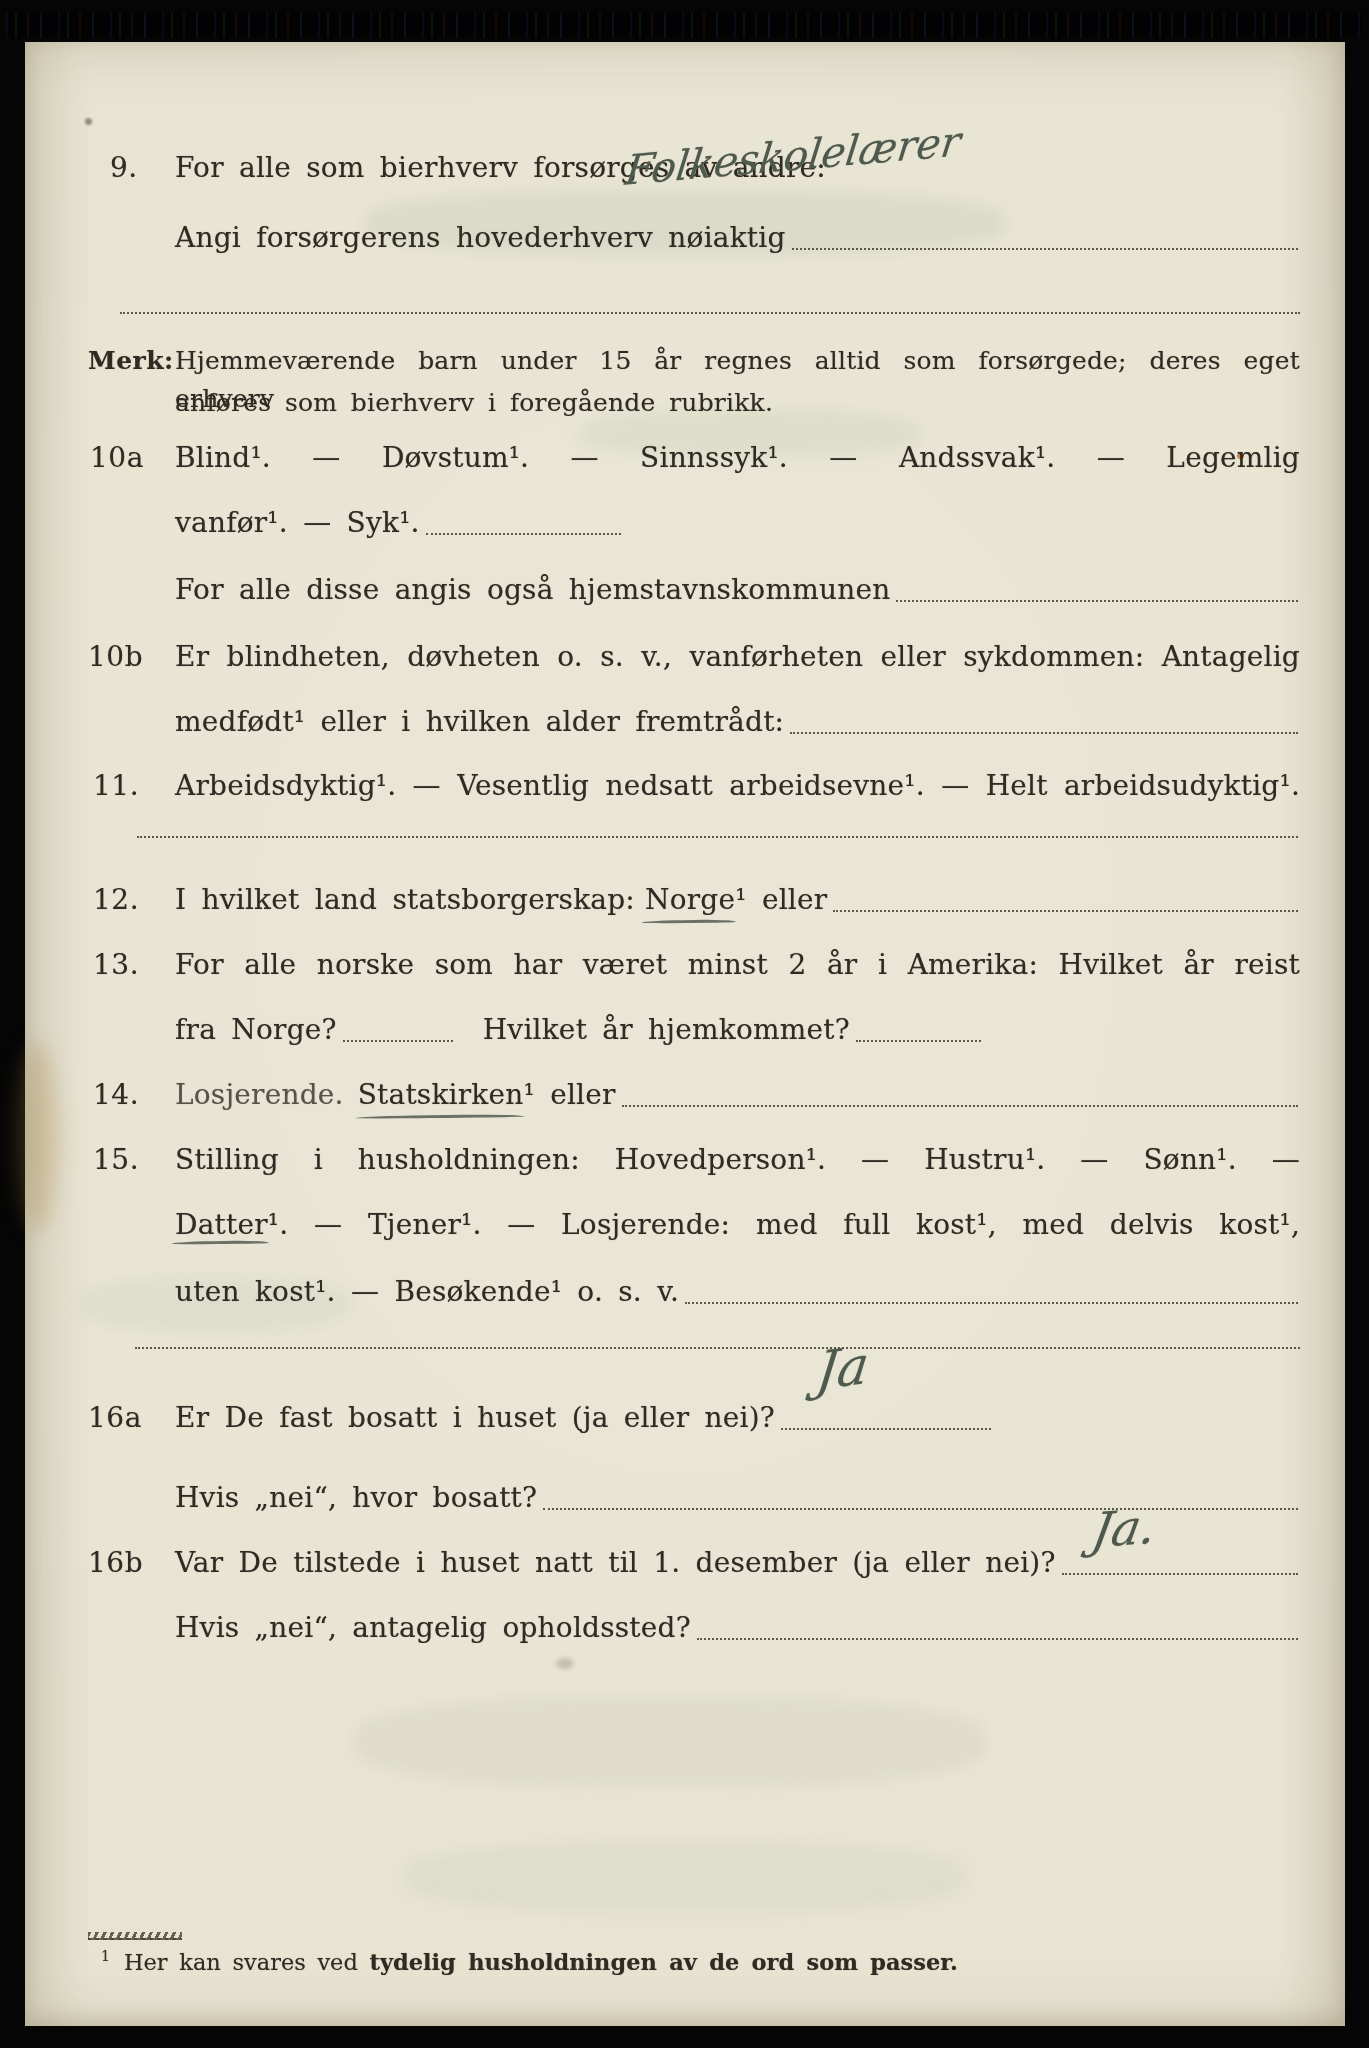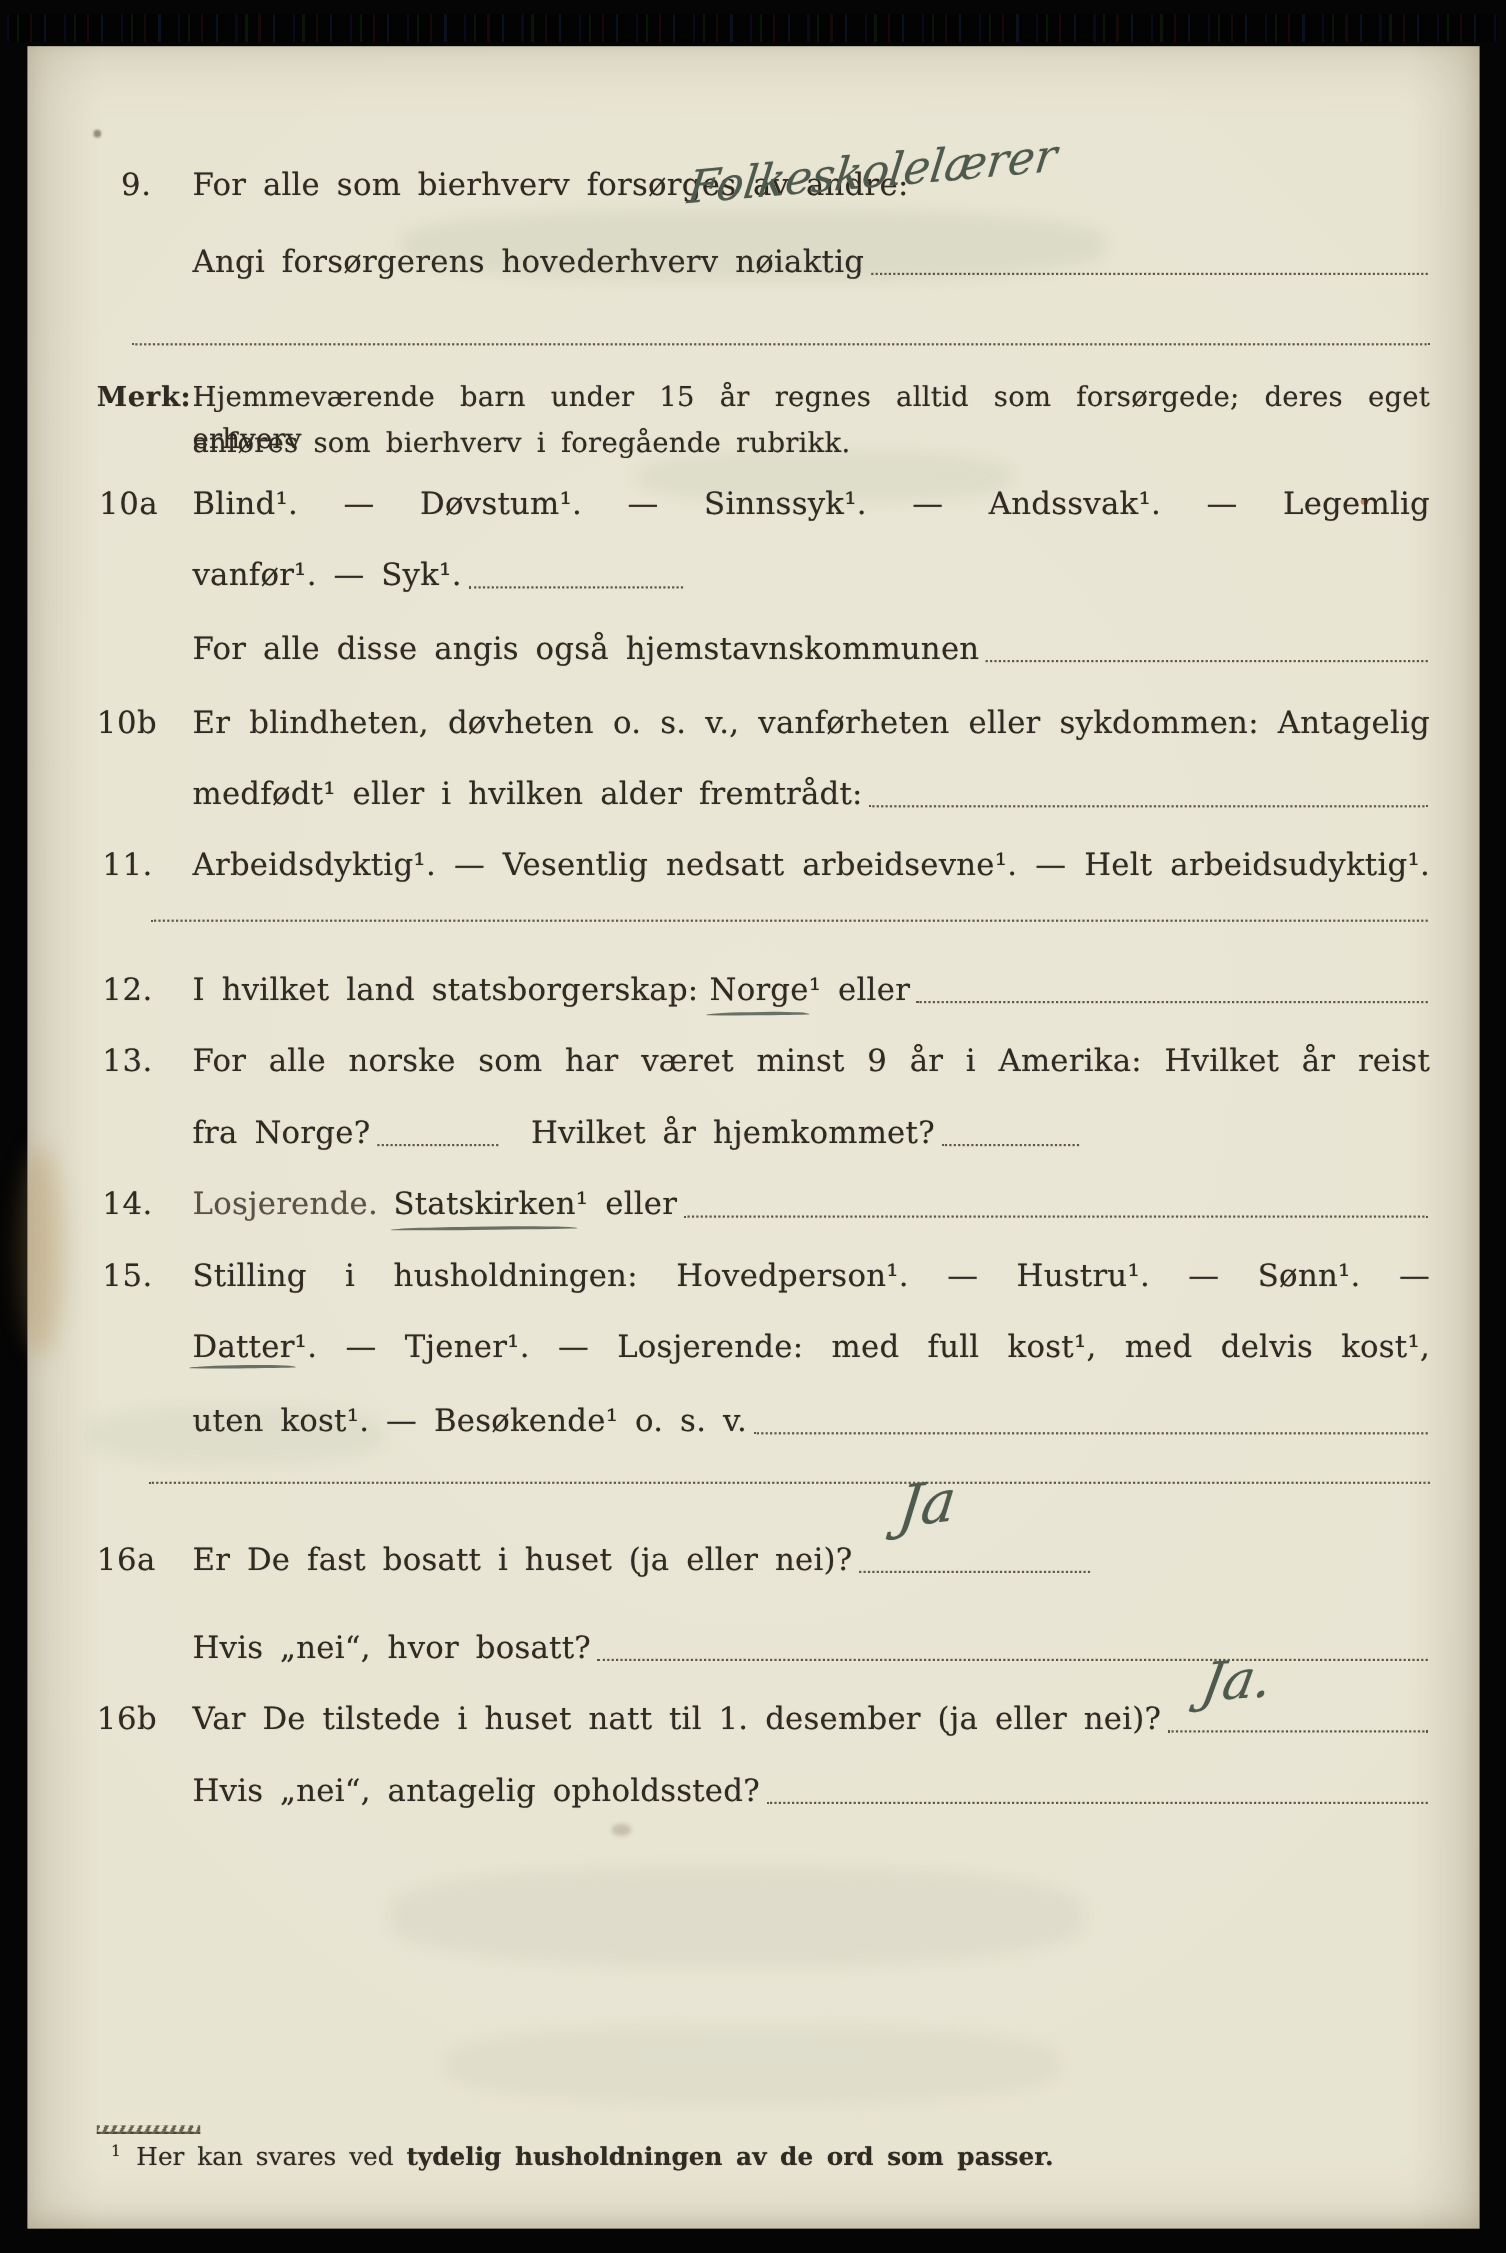--- a/index.html
+++ b/index.html
@@ -142,21 +142,21 @@
 
     <span class="qnum" style="left:68px;top:838px">12.</span>
     <div class="line fl" style="top:838px">
       <span>I hvilket land statsborgerskap: </span>
       <span class="hu" style="margin-left:10px">Norge</span>
       <span>¹ eller</span>
       <span class="leader"></span>
     </div>
 
     <span class="qnum" style="left:68px;top:903px">13.</span>
-    <div class="line just" style="top:903px">For alle norske som har været minst 9 år i Amerika: Hvilket år reist</div>
+    <div class="line just" style="top:903px">For alle norske som har været minst 2 år i Amerika: Hvilket år reist</div>
     <div class="line fl" style="top:968px">
       <span>fra Norge?</span>
       <span class="leader w110"></span>
       <span class="gap28"></span>
       <span>Hvilket år hjemkommet?</span>
       <span class="leader w125"></span>
     </div>
 
     <span class="qnum" style="left:68px;top:1033px">14.</span>
     <div class="line fl" style="top:1033px">

